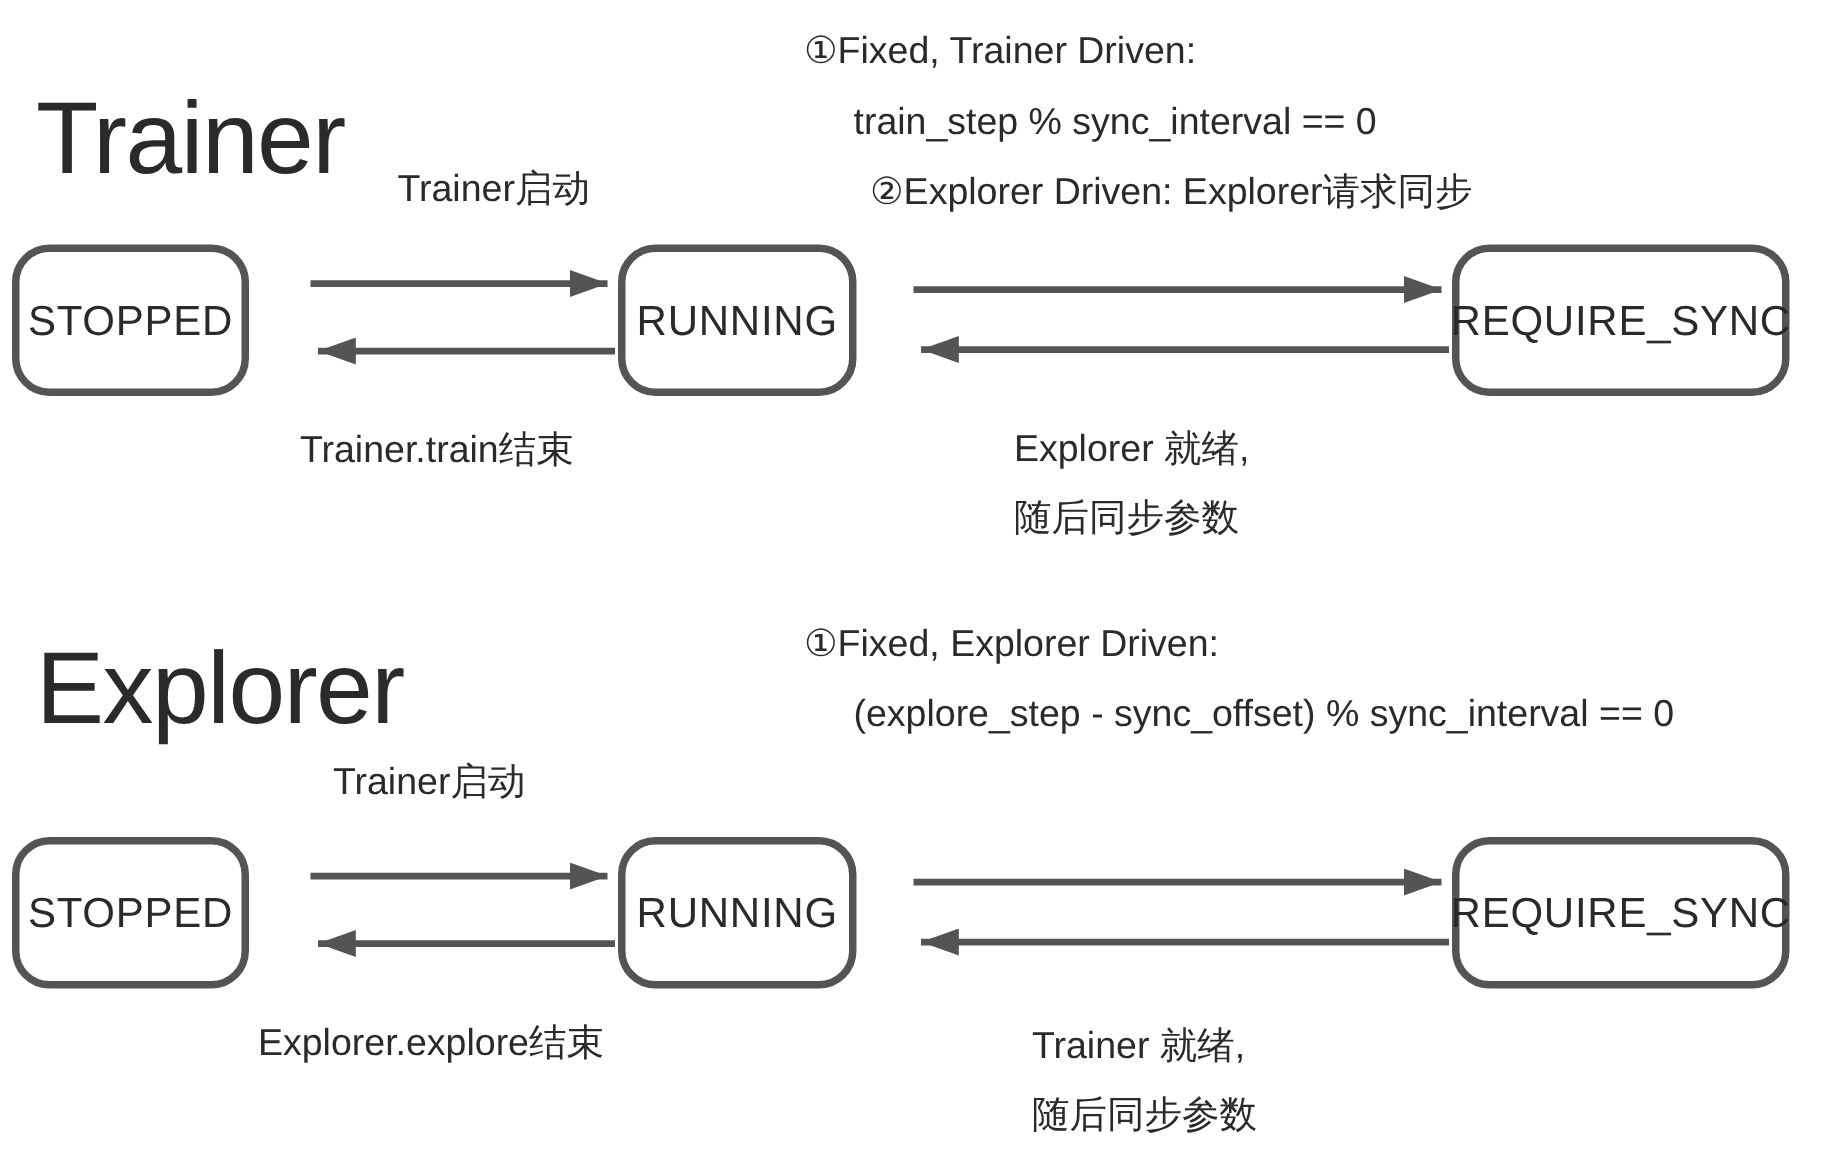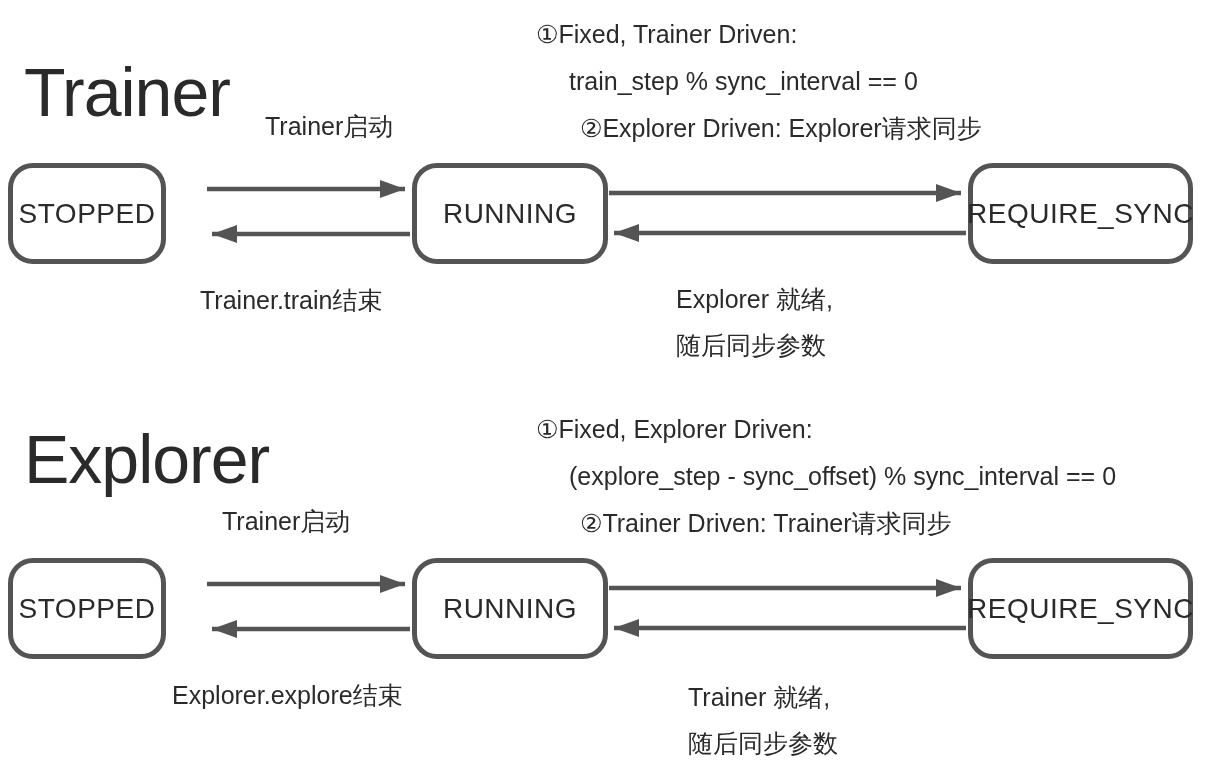--- a/index.html
+++ b/index.html
@@ -69,21 +69,21 @@
     border: 5px solid var(--line);
     border-radius: 25px;
     display: flex;
     align-items: center;
     justify-content: center;
     font-size: 28px;
     letter-spacing: 0.5px;
     white-space: nowrap;
   }
   .state-stopped      { left: 8px;   width: 158px; }
-  .state-running      { left: 412px; width: 196px; }
+  .state-running      { left: 412px; width: 159px; }
   .state-require-sync { left: 968px; width: 225px; }
 
   .arrows-layer {
     position: absolute;
     left: 0; top: 0;
     width: 1228px;
     height: 778px;
     pointer-events: none;
   }
   .arrow {
@@ -114,21 +114,20 @@
     <div class="note ready-line1">Explorer 就绪,</div>
     <div class="note stop-label">Trainer.train结束</div>
     <div class="note ready-line2">随后同步参数</div>
   </section>
 
   <section class="diagram d1">
     <h1 class="title">Explorer</h1>
 
     <div class="note rule1">①Fixed, Explorer Driven:</div>
     <div class="note rule2">(explore_step - sync_offset) % sync_interval == 0</div>
-    <div class="note rule3">②Trainer Driven: Trainer请求同步</div>
 
     <div class="note start-label">Trainer启动</div>
 
     <div class="state state-stopped">STOPPED</div>
     <div class="state state-running">RUNNING</div>
     <div class="state state-require-sync">REQUIRE_SYNC</div>
 
     <div class="note stop-label">Explorer.explore结束</div>
     <div class="note ready-line1">Trainer 就绪,</div>
     <div class="note ready-line2">随后同步参数</div>

